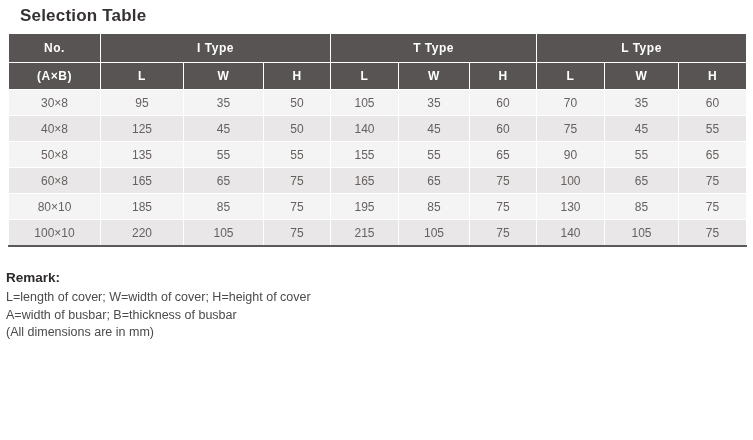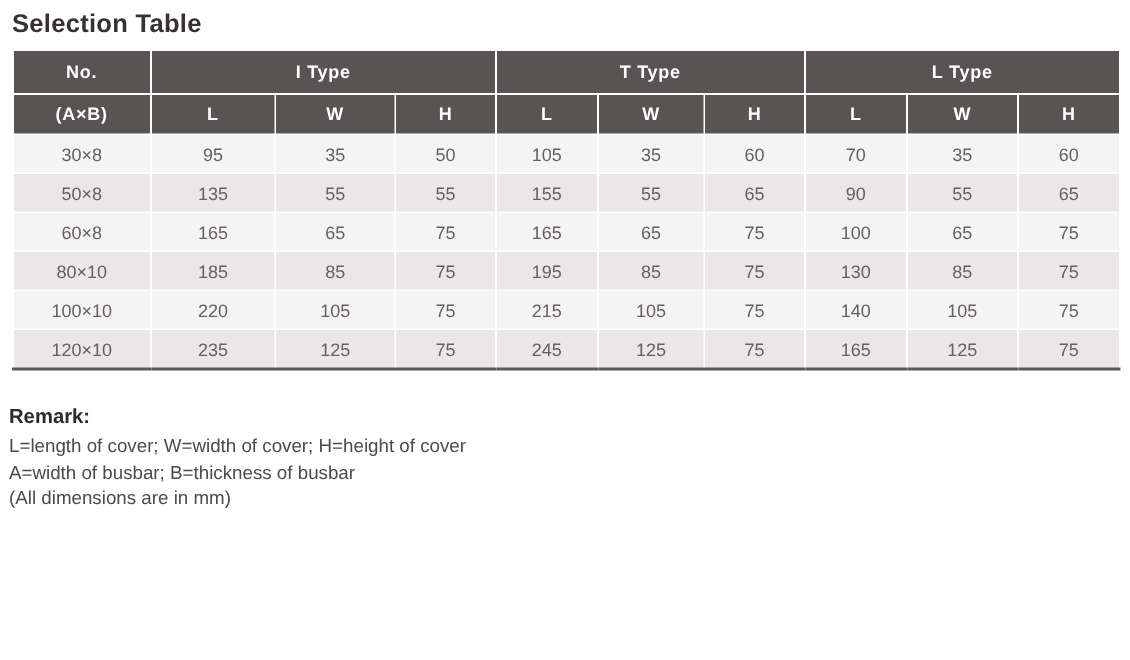--- a/index.html
+++ b/index.html
@@ -12,21 +12,21 @@
     font-family: "Liberation Sans", sans-serif;
   }
   .page {
     width: 753px;
     height: 440px;
     position: relative;
     box-sizing: border-box;
   }
   .title {
     margin: 0;
-    padding: 6px 0 7px 8px;
+    padding: 6px 0 7px 20px;
     font-size: 17px;
     font-weight: 700;
     color: var(--title-color, #363233);
     letter-spacing: 0.2px;
   }
   table.sel-table {
     border-collapse: collapse;
     table-layout: fixed;
     margin-left: 8px;
     width: 738px;
@@ -122,20 +122,32 @@
           <td>35</td>
           <td>50</td>
           <td>105</td>
           <td>35</td>
           <td>60</td>
           <td>70</td>
           <td>35</td>
           <td>60</td>
         </tr>
         <tr>
+          <td>40×8</td>
+          <td>125</td>
+          <td>45</td>
+          <td>50</td>
+          <td>140</td>
+          <td>45</td>
+          <td>60</td>
+          <td>75</td>
+          <td>45</td>
+          <td>55</td>
+        </tr>
+        <tr>
           <td>50×8</td>
           <td>135</td>
           <td>55</td>
           <td>55</td>
           <td>155</td>
           <td>55</td>
           <td>65</td>
           <td>90</td>
           <td>55</td>
           <td>65</td>
@@ -167,32 +179,20 @@
         <tr>
           <td>100×10</td>
           <td>220</td>
           <td>105</td>
           <td>75</td>
           <td>215</td>
           <td>105</td>
           <td>75</td>
           <td>140</td>
           <td>105</td>
-          <td>75</td>
-        </tr>
-        <tr>
-          <td>120×10</td>
-          <td>235</td>
-          <td>125</td>
-          <td>75</td>
-          <td>245</td>
-          <td>125</td>
-          <td>75</td>
-          <td>165</td>
-          <td>125</td>
           <td>75</td>
         </tr>
       </tbody>
   </table>
 
   <div class="remark">
     <div class="remark-title">Remark:</div>
     <div class="remark-line">L=length of cover; W=width of cover; H=height of cover</div>
     <div class="remark-line">A=width of busbar; B=thickness of busbar</div>
     <div class="remark-line">(All dimensions are in mm)</div>

